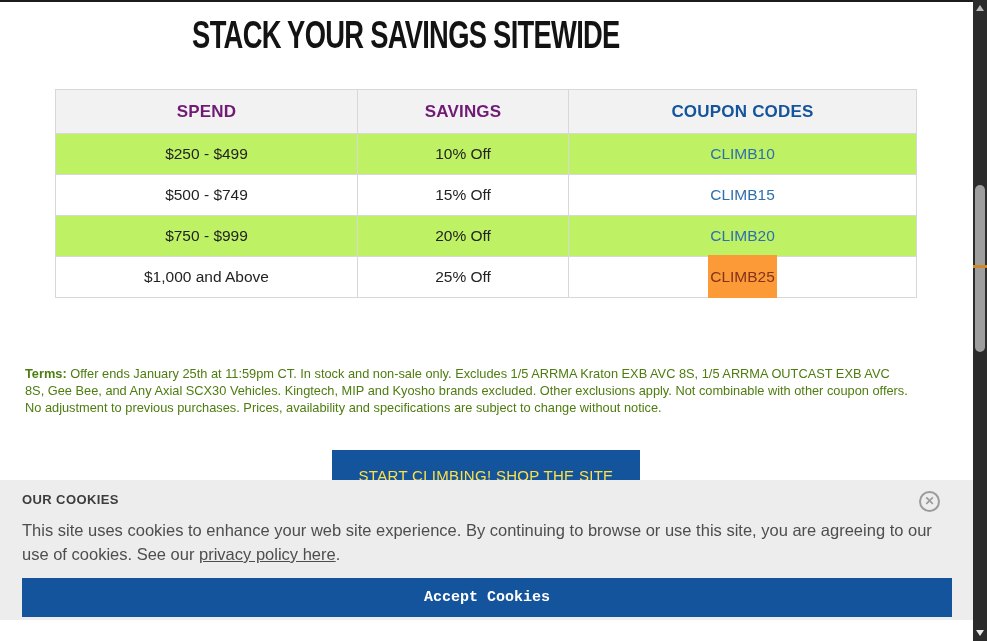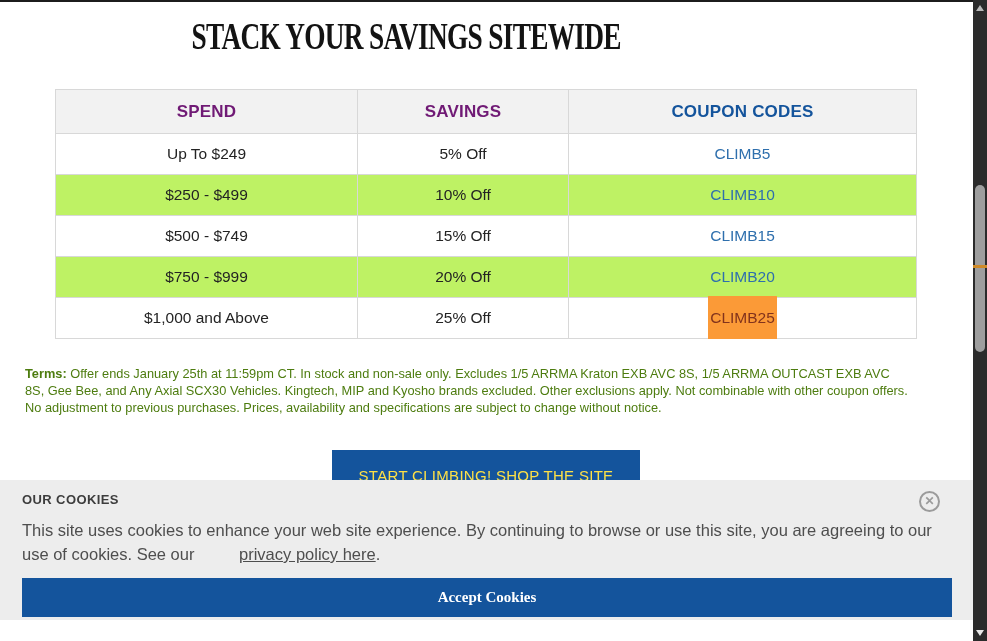--- a/index.html
+++ b/index.html
@@ -11,21 +11,21 @@
     color: #232323;
   }
   .page { position: absolute; inset: 0; background: #fff; }
 
   .top-border {
     position: absolute; top: 0; left: 0; width: 973px; height: 2px;
     background: #1c1c1c;
   }
 
   
-  .title-wrap { position: absolute; top: 14px; left: 0; width: 812px; text-align: center; font-family: Liberation Serif, serif; }
+  .title-wrap { position: absolute; top: 14px; left: 0; width: 812px; text-align: center; }
   .page-title {
     display: inline-block;
     font-size: 38px; font-weight: 700; color: #131313;
     letter-spacing: -1px;
     transform: scaleX(0.72); transform-origin: 50% 50%;
     white-space: nowrap;
   }
 
   
   .promo-table {
@@ -84,26 +84,26 @@
   .cookie-close {
     position: absolute; top: 11px; right: 33px;
     width: 21px; height: 21px; border: 2px solid #9b9b9b; border-radius: 50%;
     color: #9b9b9b; font-size: 12px; line-height: 17px; text-align: center;
     cursor: pointer; background: transparent; font-weight: 700;
   }
   .cookie-text {
     position: absolute; top: 38px; left: 22px; width: 935px;
     font-size: 16.5px; line-height: 24px; color: #4e4e4e;
   }
-  .cookie-text a { color: #4e4e4e; text-decoration: underline; cursor: pointer; margin-left: 40px; }
+  .cookie-text a { color: #4e4e4e; text-decoration: underline; cursor: pointer; }
   .accept-button {
     position: absolute; top: 98px; left: 22px; width: 930px; height: 39px;
     background: #14549c; border: none; cursor: pointer;
     color: #ffffff; font-weight: 700; font-size: 15px;
-    font-family: Liberation Serif, serif;
+    font-family: Liberation Mono, monospace;
   }
 
   
   .scrollbar {
     position: absolute; top: 0; right: 0; width: 14px; height: 641px;
     background: #2b2b2b; z-index: 10;
   }
   .sb-up {
     position: absolute; top: 5px; left: 3px;
     width: 0; height: 0;
@@ -143,25 +143,20 @@
         <col class="c3">
       </colgroup>
     <thead>
       <tr>
         <th>SPEND</th>
         <th>SAVINGS</th>
         <th class="coupon-head">COUPON CODES</th>
       </tr>
     </thead>
     <tbody>
-      <tr>
-        <td>Up To $249</td>
-        <td>5% Off</td>
-        <td><a class="coupon-link">CLIMB5</a></td>
-      </tr>
       <tr class="alt">
         <td>$250 - $499</td>
         <td>10% Off</td>
         <td><a class="coupon-link">CLIMB10</a></td>
       </tr>
       <tr>
         <td>$500 - $749</td>
         <td>15% Off</td>
         <td><a class="coupon-link">CLIMB15</a></td>
       </tr>

